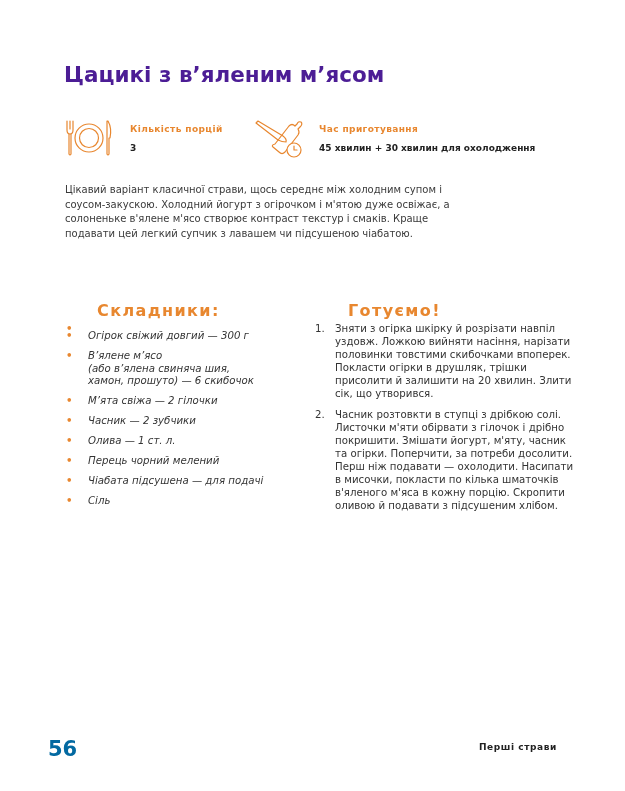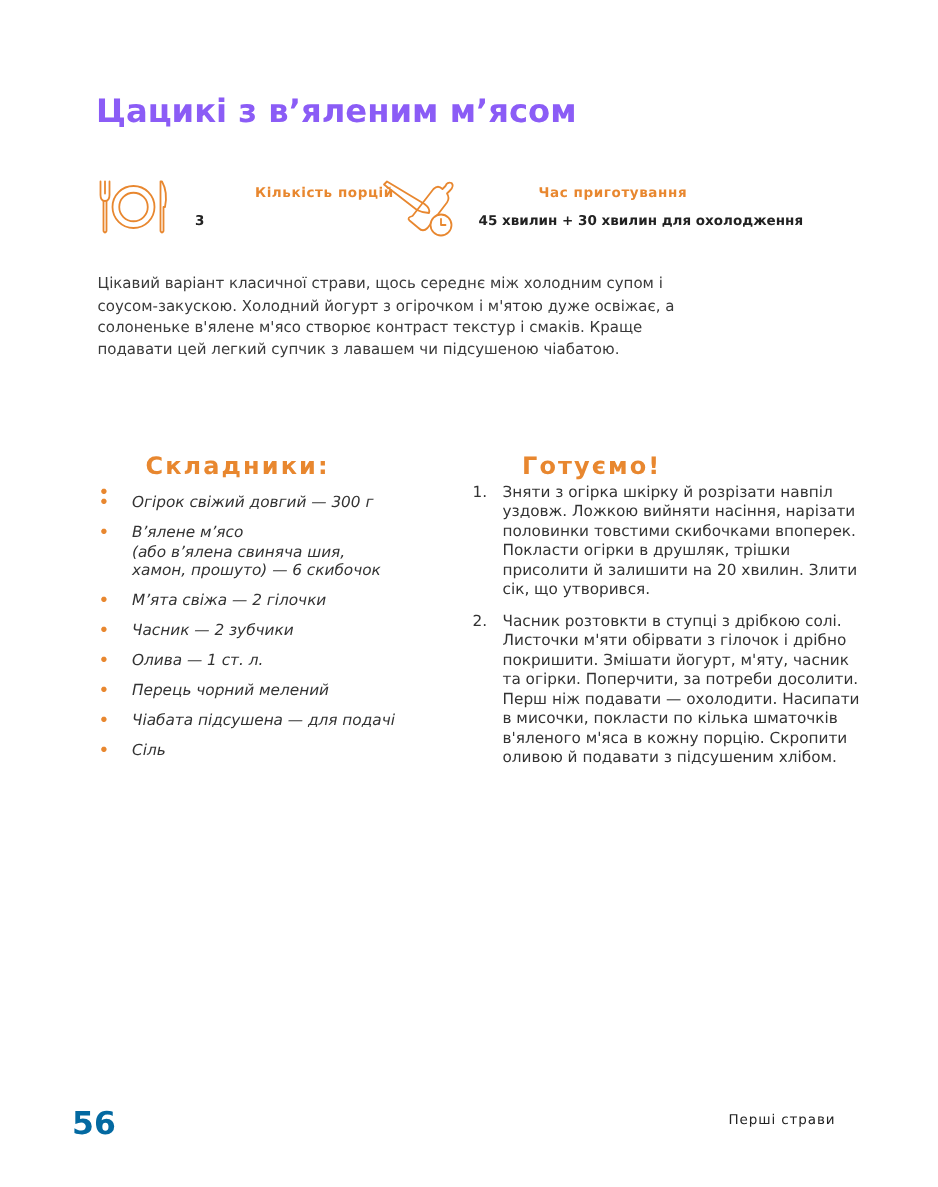--- a/index.html
+++ b/index.html
@@ -1,33 +1,33 @@
 <!DOCTYPE html>
 <html><head>
 <meta charset="utf-8">
 <style>
   html, body { margin: 0; padding: 0; background: #ffffff; }
   body { width: 625px; height: 791px; position: relative; overflow: hidden;
          font-family: "DejaVu Sans", sans-serif; color: #333333; }
   .title { position: absolute; left: 64px; top: 62px; font-size: 21.5px; font-weight: bold;
-           color: #8b5cf6; letter-spacing: 0px; margin: 0; }
+           color: #4c1d95; letter-spacing: 0px; margin: 0; }
   .meta-icon { position: absolute; }
-  .meta-label { position: absolute; font-size: 9px; color: #e8872f; font-weight: bold; letter-spacing: 0.4px; white-space: nowrap; margin-left: 40px; }
+  .meta-label { position: absolute; font-size: 9px; color: #e8872f; font-weight: bold; letter-spacing: 0.4px; white-space: nowrap; }
   .meta-value { position: absolute; font-size: 9px; color: #222; font-weight: bold; white-space: nowrap; }
   .intro { position: absolute; left: 65px; top: 183px; width: 400px; font-size: 10px; line-height: 14.5px; color: #3a3a3a; margin: 0; }
   .section-title { position: absolute; font-size: 16px; font-weight: bold; color: #e8872f; letter-spacing: 1.4px; margin: 12px; }
   .ingredients { position: absolute; left: 66px; top: 323px; width: 235px; margin: 0; padding: 0; list-style: none; }
   .ingredients li { position: relative; padding-left: 22px; font-size: 10.2px; font-style: italic; color: #333;
                     line-height: 12.5px; margin-bottom: 7.4px; }
   .ingredients li .bullet { position: absolute; left: 0; top: 0; color: #e8872f; font-style: normal; font-weight: bold; }
   .steps { position: absolute; left: 315px; top: 323px; width: 260px; margin: 0; padding: 0; list-style: none; }
   .steps li { position: relative; padding-left: 20px; font-size: 10.2px; color: #333; line-height: 12.9px; margin-bottom: 9px; }
   .steps li .num { position: absolute; left: 0; top: 0; }
   .page-num { position: absolute; left: 48px; top: 737px; font-size: 21px; font-weight: bold; color: #0369a1; }
-  .chapter { position: absolute; right: 68px; top: 742px; font-size: 9px; font-weight: normal; color: #222; letter-spacing: 0.6px; }
+  .chapter { position: absolute; right: 68px; top: 742px; font-size: 9px; font-weight: bold; color: #222; letter-spacing: 0.6px; }
 </style>
 </head>
 <body>
 
 <h1 class="title">Цацикі з в’яленим м’ясом</h1>
 
 <div>
   <svg class="meta-icon" style="left:64px; top:118px;" width="50" height="40" viewBox="0 0 50 40">
     <g fill="none" stroke="#e8872f" stroke-width="1.2" stroke-linecap="round" stroke-linejoin="round">
       <path d="M3 3 V12 Q3 16 6 16 Q9 16 9 12 V3"></path>

